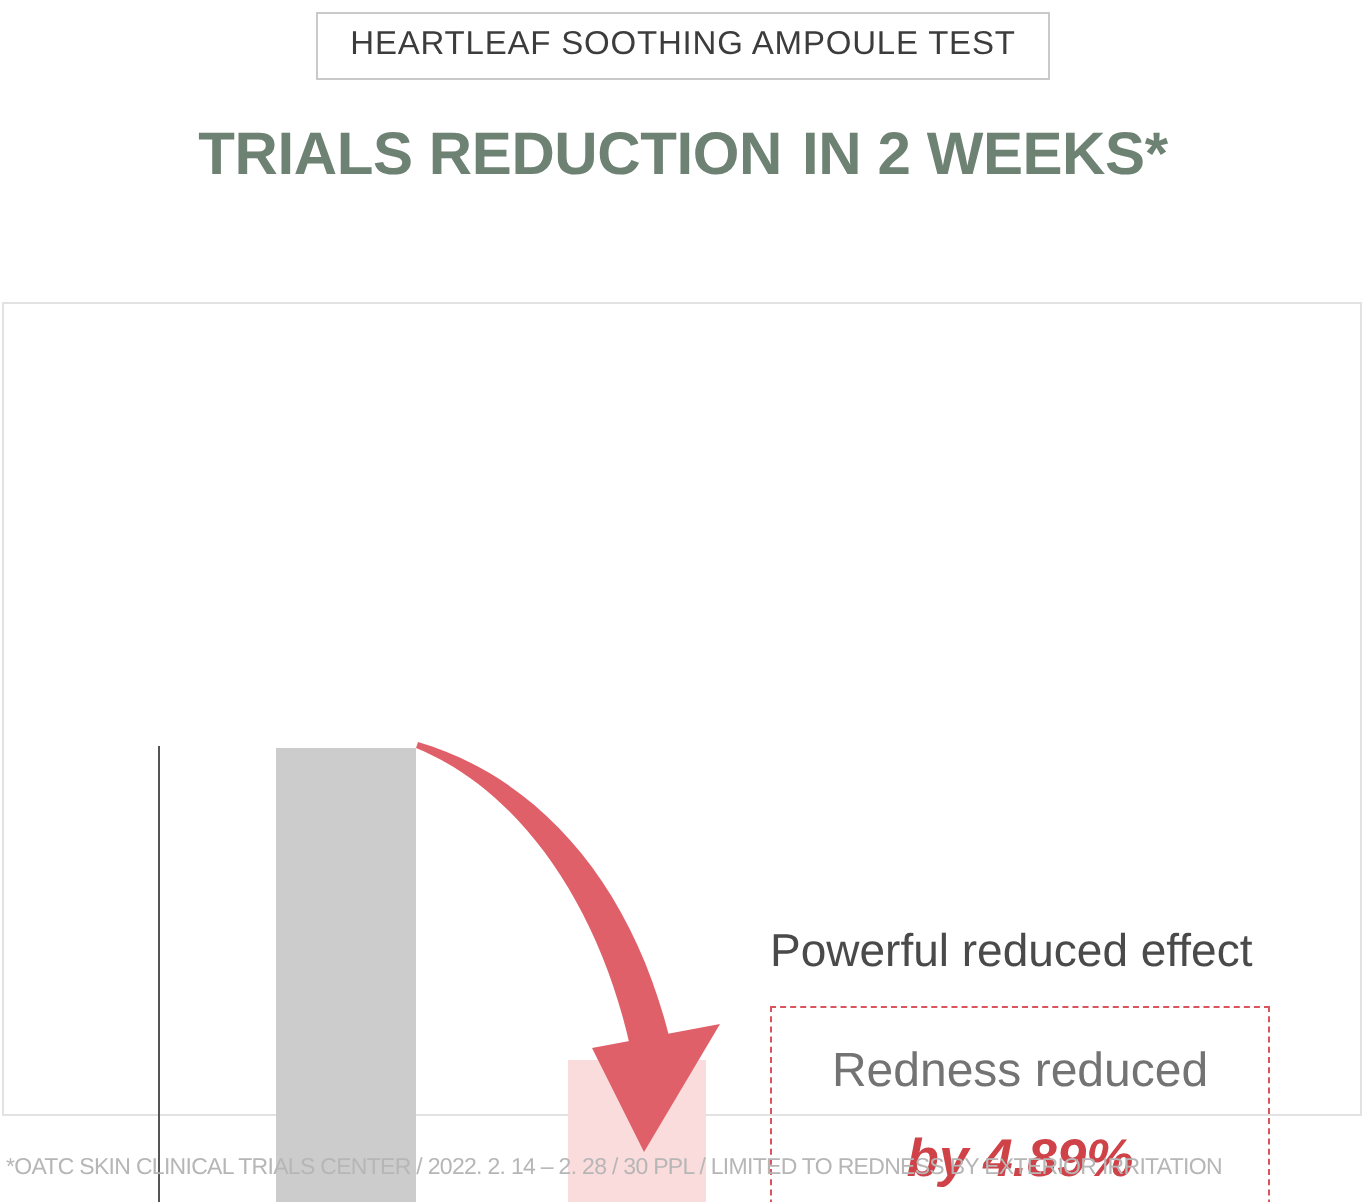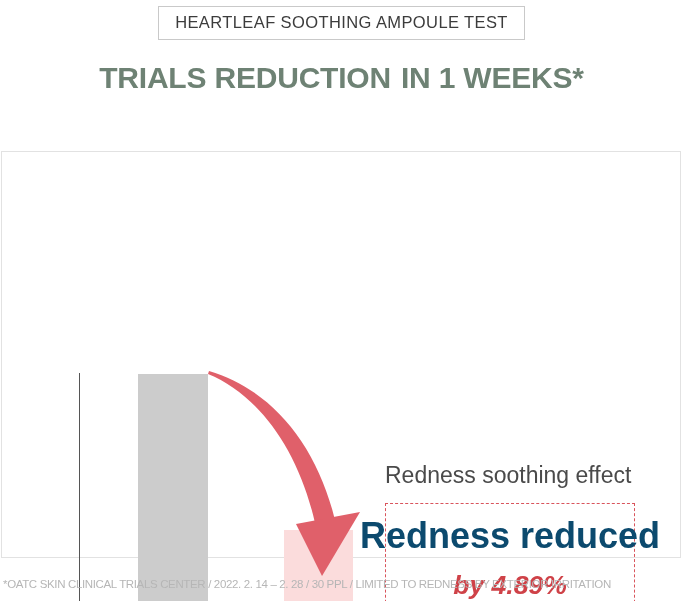--- a/index.html
+++ b/index.html
@@ -117,23 +117,23 @@
     width: 250px;
     height: 110px;
     border: 1px dashed #d9545c;
     box-sizing: border-box;
     display: flex;
     flex-direction: column;
     align-items: center;
     justify-content: center;
   }
   #stat-line1 {
-    font-size: 36px;
-    font-weight: bold;
-    color: #0c4a6e;
+    font-size: 24px;
+    font-weight: normal;
+    color: #737373;
     line-height: 1;
     margin-bottom: 18px;
     white-space: nowrap;
   }
   #stat-line2 {
     font-size: 26.5px;
     font-weight: bold;
     color: #cf4248;
     line-height: 1;
     white-space: nowrap;
@@ -154,42 +154,42 @@
   }
 </style>
 </head>
 <body>
 
 <div id="badge-wrap">
   <span id="badge">HEARTLEAF SOOTHING AMPOULE TEST</span>
 </div>
 
 <div id="headline">
-  <span>TRIALS REDUCTION</span><span class="gap"></span><span>IN 1 WEEKS*</span>
+  <span>TRIALS REDUCTION</span><span class="gap"></span><span>IN 2 WEEKS*</span>
 </div>
 
 <div id="panel">
 
   <div id="y-axis"></div>
 
   <div class="bar" id="bar-before"></div>
   <div class="bar" id="bar-after"></div>
 
   <svg id="arrow-svg" viewBox="0 0 190 220">
 
     <path d="M 16 12
              C 70 34, 112 96, 126 176
              L 146 172
              C 130 88, 82 28, 17 9
              Z" fill="#e0606a"></path>
 
     <polygon points="104,162 168,150 130,214" fill="#e0606a"></polygon>
   </svg>
 
-  <div id="effect-text">Redness soothing effect</div>
+  <div id="effect-text">Powerful reduced effect</div>
 
   <div id="stat-box">
     <div id="stat-line1">Redness reduced</div>
     <div id="stat-line2">by 4.89%</div>
   </div>
 
 </div>
 
 <div id="footnote">*OATC SKIN CLINICAL TRIALS CENTER / 2022. 2. 14 – 2. 28 / 30 PPL / LIMITED TO REDNESS BY EXTERIOR IRRITATION</div>
 

